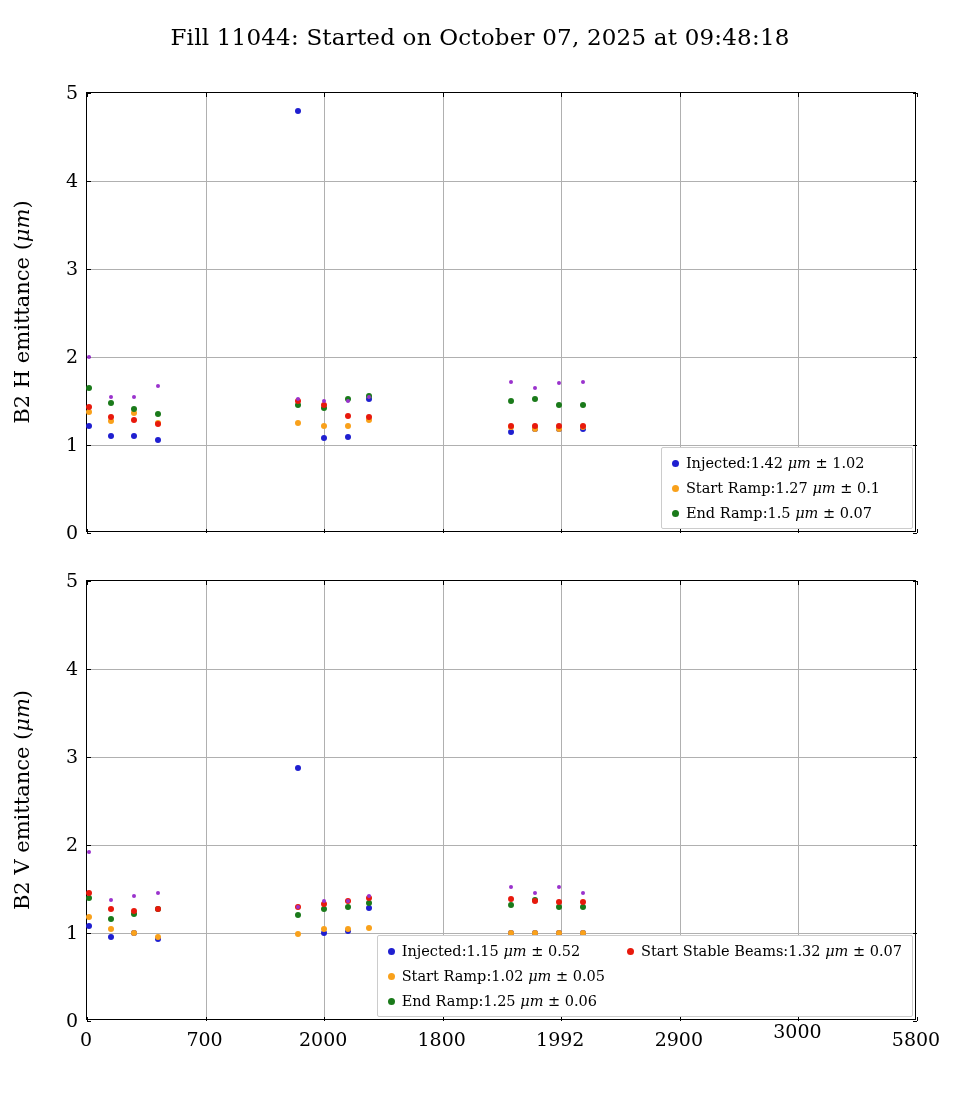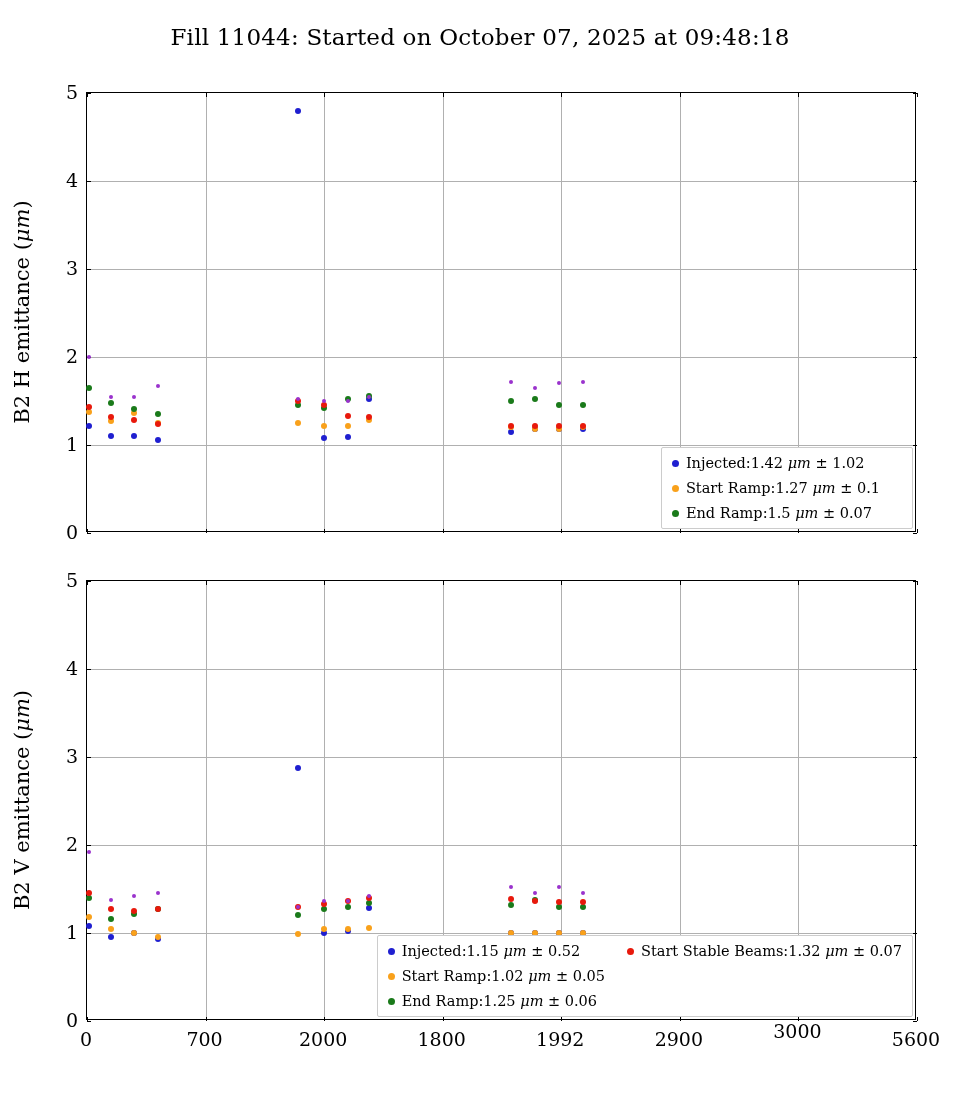--- a/index.html
+++ b/index.html
@@ -401,21 +401,21 @@
     <div class="ticklabel-y" style="left: 52px; top: 180px; width: 26px;">4</div>
     <div class="ticklabel-y" style="left: 52px; top: 92px; width: 26px;">5</div>
     <div class="axis-label-y" style="left: 34px; top: 312px; transform: rotate(-90deg) translate(-50%, -100%);">B2 H emittance (<i>μm</i>)</div>
     <div class="ticklabel-x" style="left: 86px; top: 1028px;">0</div>
     <div class="ticklabel-x" style="left: 204.571px; top: 1028px;">700</div>
     <div class="ticklabel-x" style="left: 323.143px; top: 1028px;">2000</div>
     <div class="ticklabel-x" style="left: 441.714px; top: 1028px;">1800</div>
     <div class="ticklabel-x" style="left: 560.286px; top: 1028px;">1992</div>
     <div class="ticklabel-x" style="left: 678.857px; top: 1028px;">2900</div>
     <div class="ticklabel-x" style="left: 797.429px; top: 992px; margin-top: 28px;">3000</div>
-    <div class="ticklabel-x" style="left: 916px; top: 1028px;">5600</div>
+    <div class="ticklabel-x" style="left: 916px; top: 1028px;">5800</div>
     <div class="ticklabel-y" style="left: 52px; top: 1020px; width: 26px;">0</div>
     <div class="ticklabel-y" style="left: 52px; top: 932px; width: 26px;">1</div>
     <div class="ticklabel-y" style="left: 52px; top: 844px; width: 26px;">2</div>
     <div class="ticklabel-y" style="left: 52px; top: 756px; width: 26px;">3</div>
     <div class="ticklabel-y" style="left: 52px; top: 668px; width: 26px;">4</div>
     <div class="ticklabel-y" style="left: 52px; top: 580px; width: 26px;">5</div>
     <div class="axis-label-y" style="left: 34px; top: 800px; transform: rotate(-90deg) translate(-50%, -100%);">B2 V emittance (<i>μm</i>)</div>
   </div>
 
 </body></html>

